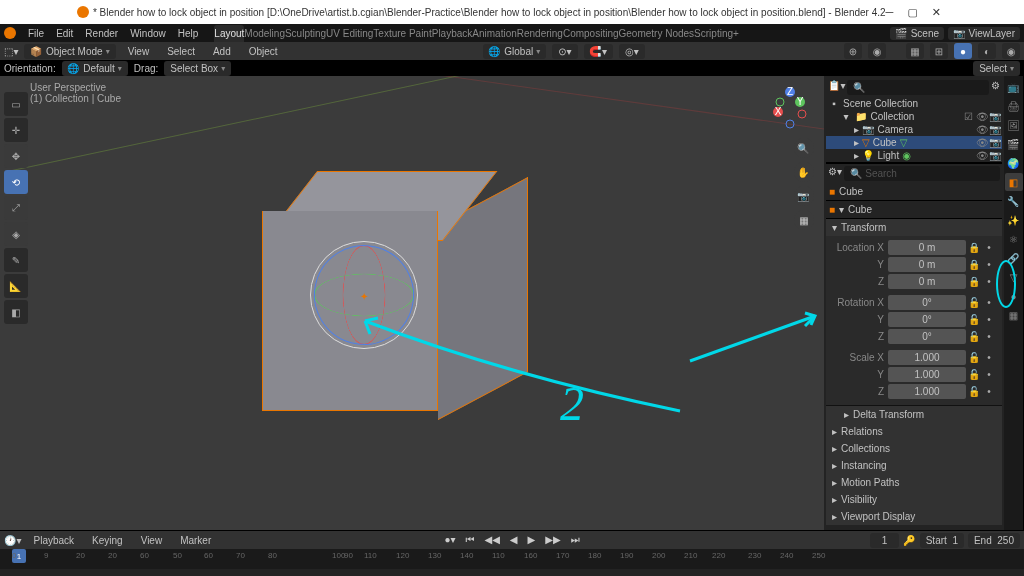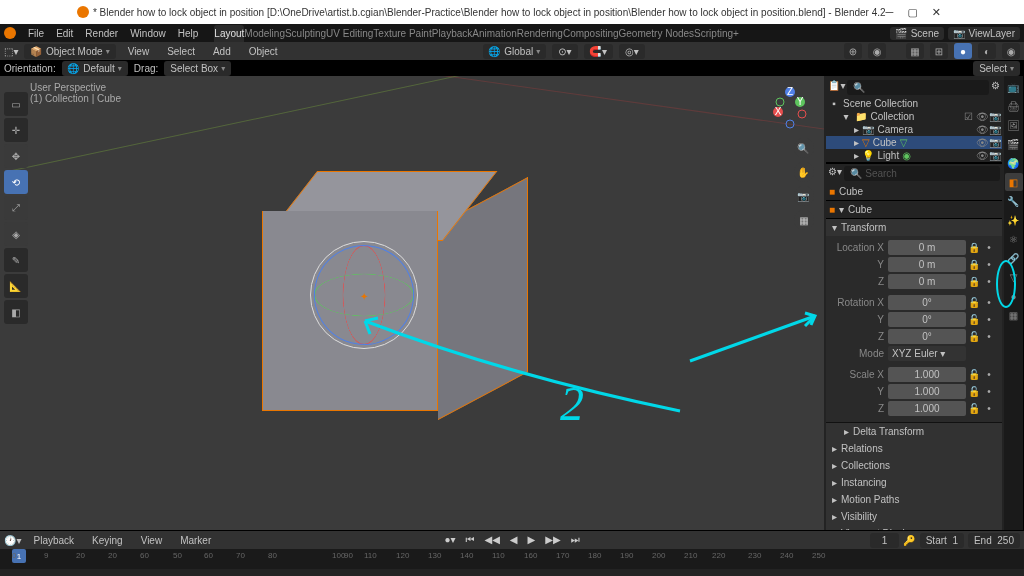--- a/index.html
+++ b/index.html
@@ -325,25 +325,20 @@
               <span class="prop-val">0°</span>
               <span class="lock-btn">🔓</span>
               <span class="lock-btn">•</span>
             </div>
           <div class="prop-row">
               <span class="prop-label">Z</span>
               <span class="prop-val">0°</span>
               <span class="lock-btn">🔓</span>
               <span class="lock-btn">•</span>
             </div>
-          <div class="prop-row">
-              <span class="prop-label">Mode</span>
-              <span class="prop-val" style="text-align:left;background:#333"><span>XYZ Euler</span> ▾</span>
-              <span style="width:28px"></span>
-            </div>
           <div style="height:4px"></div>
           <div class="prop-row">
               <span class="prop-label">Scale X</span>
               <span class="prop-val">1.000</span>
               <span class="lock-btn">🔓</span>
               <span class="lock-btn">•</span>
             </div>
           <div class="prop-row">
               <span class="prop-label">Y</span>
               <span class="prop-val">1.000</span>

